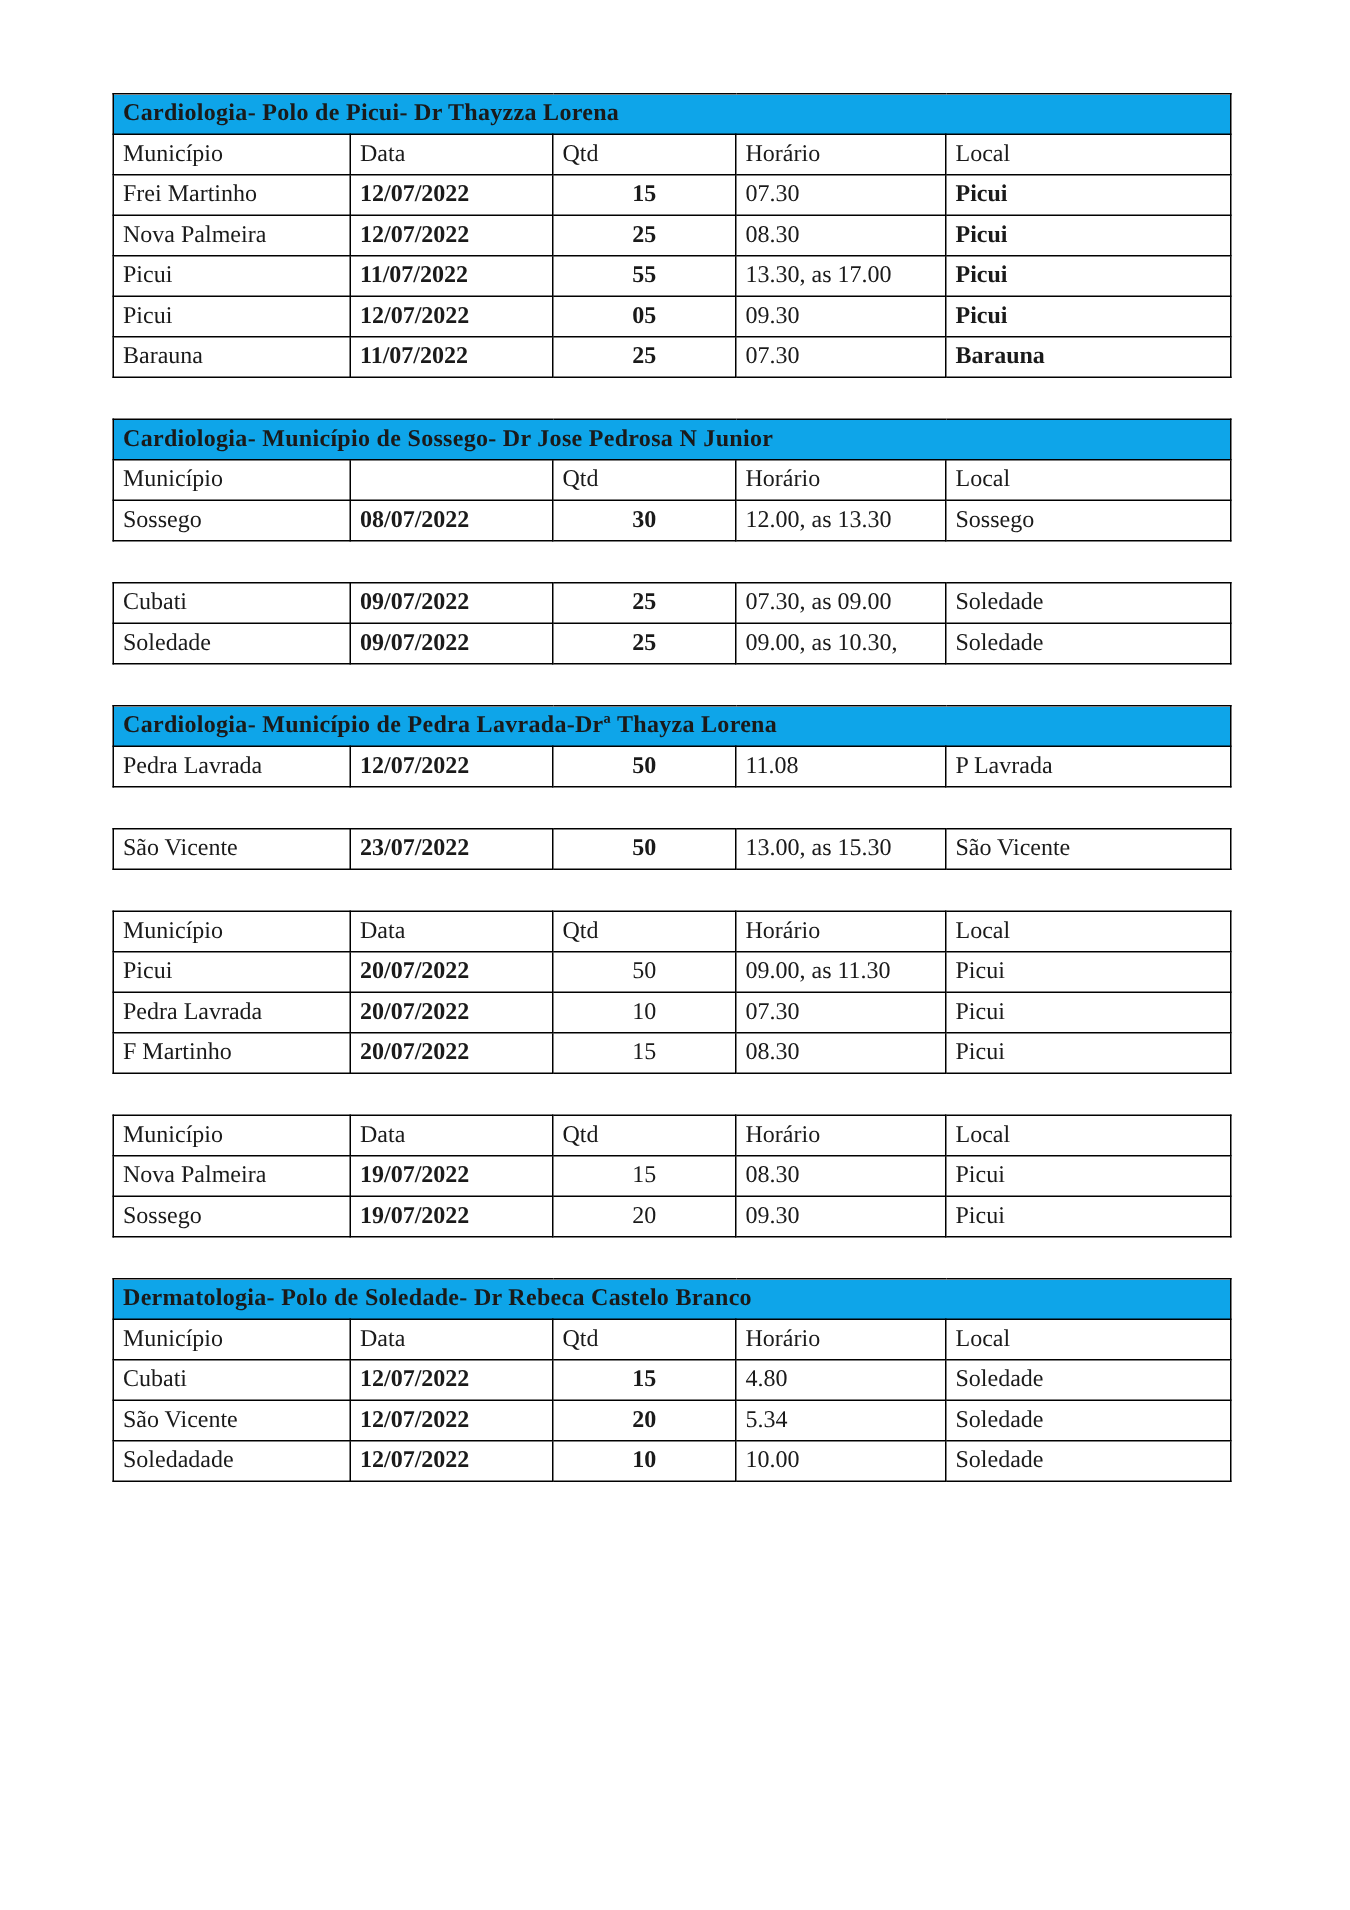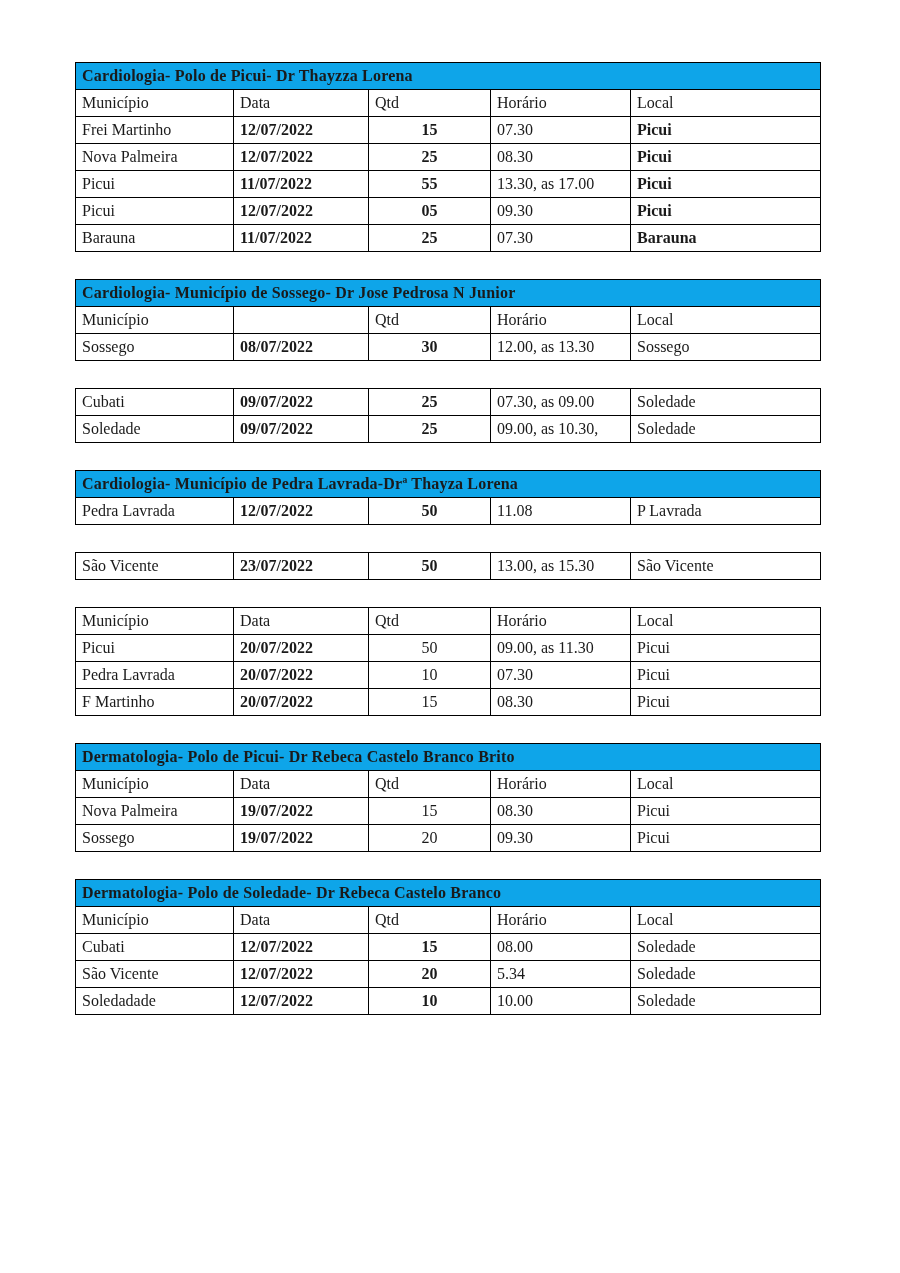--- a/index.html
+++ b/index.html
@@ -243,23 +243,20 @@
       <table class="sched">
         <colgroup>
           <col style="width: 158px;">
           <col style="width: 135px;">
           <col style="width: 122px;">
           <col style="width: 140px;">
           <col style="width: 190px;">
         </colgroup>
         <tbody>
           <tr>
-            <td colspan="5" class="title-cell">Dermatologia- Polo de Picui- Dr Rebeca Castelo Branco Brito</td>
-          </tr>
-          <tr>
             <td>Município</td>
             <td>Data</td>
             <td>Qtd</td>
             <td>Horário</td>
             <td>Local</td>
           </tr>
           <tr>
             <td>Nova Palmeira</td>
             <td class="b">19/07/2022</td>
             <td class="qtd">15</td>
@@ -291,21 +288,21 @@
             <td>Município</td>
             <td>Data</td>
             <td>Qtd</td>
             <td>Horário</td>
             <td>Local</td>
           </tr>
           <tr>
             <td>Cubati</td>
             <td class="b">12/07/2022</td>
             <td class="qtd b">15</td>
-            <td>08.00</td>
+            <td>4.80</td>
             <td>Soledade</td>
           </tr>
           <tr>
             <td>São Vicente</td>
             <td class="b">12/07/2022</td>
             <td class="qtd b">20</td>
             <td>5.34</td>
             <td>Soledade</td>
           </tr>
           <tr>

